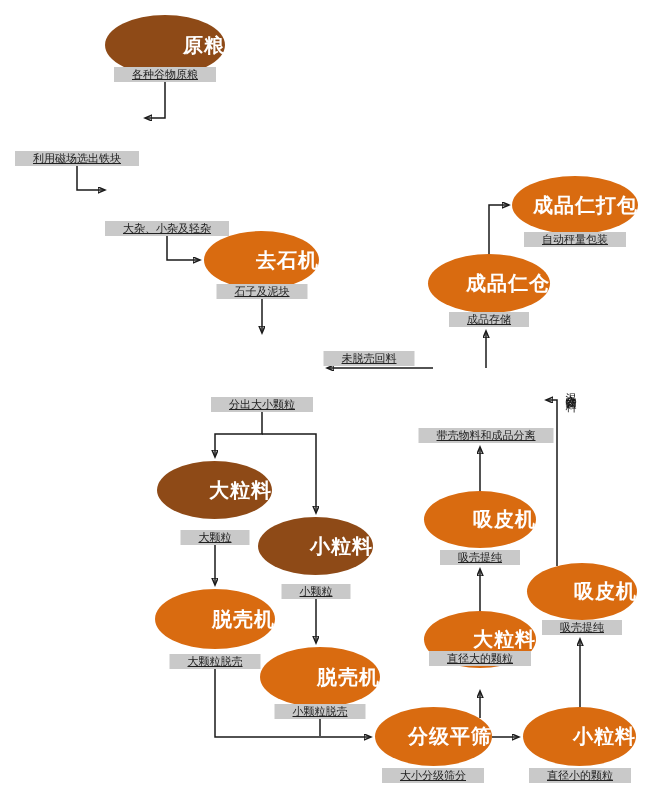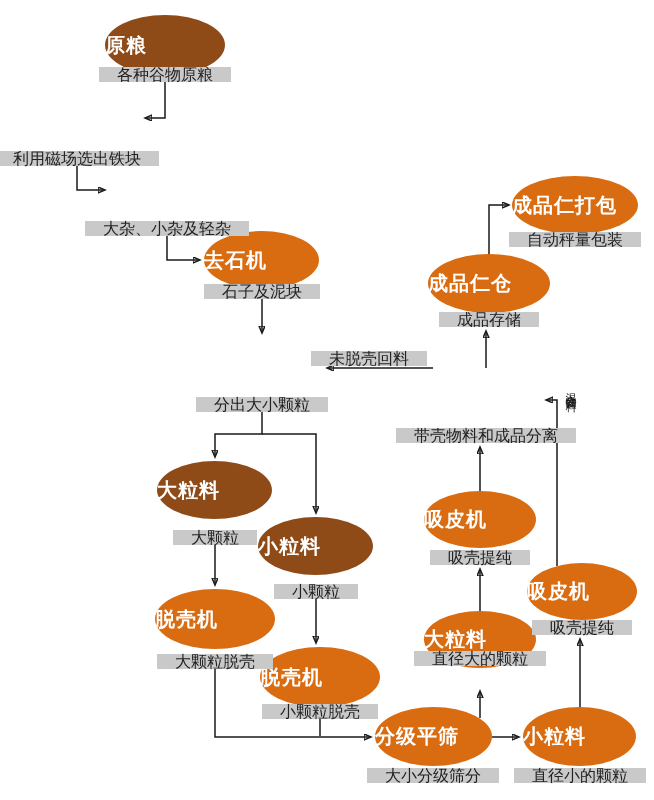--- a/index.html
+++ b/index.html
@@ -1,28 +1,28 @@
 <!DOCTYPE html>
 <html style="--dark-node: #8e4a17; --orange-node: #d96b10; --label-bg: #c9c9c9; --label-text: #222222; --line: #1a1a1a;"><head>
 <meta charset="utf-8">
 <style>
   * { box-sizing: border-box; }
   html,body { margin:0; padding:0; background:#fff; }
   body { font-family:"DejaVu Sans","Liberation Sans",sans-serif; }
   .canvas { position:relative; width:654px; height:800px; background:#ffffff; overflow:hidden; }
   .wires { position:absolute; left:0; top:0; z-index:1; }
   .wires path { stroke: var(--line,#1a1a1a); stroke-width:1.5; fill:none; }
-  .node { position:absolute; z-index:2; border-radius:50%; display:flex; align-items:center; justify-content:flex-start; }
+  .node { position:absolute; z-index:2; border-radius:50%; display:flex; align-items:center; justify-content:flex-end; }
   .node.brown  { background: var(--dark-node,#8e4a17); }
   .node.orange { background: var(--orange-node,#d96b10); }
   .node-label { color:#fff; font-weight:bold; font-size:20px; white-space:nowrap; letter-spacing:1px; }
   .desc {
     position:absolute; z-index:3; transform:translateX(-50%);
     background: var(--label-bg,#c9c9c9); color: var(--label-text,#222222);
-    font-size:16px; line-height:13px; padding:1px 18px; white-space:nowrap;
+    font-size:11px; line-height:13px; padding:1px 18px; white-space:nowrap;text-decoration:underline;
   }
   .vtext {
     position:absolute; z-index:3; writing-mode:vertical-rl;
     font-size:11px; color:#111; letter-spacing:2px;
   }
 </style>
 </head>
 <body>
 
 <div class="canvas">

